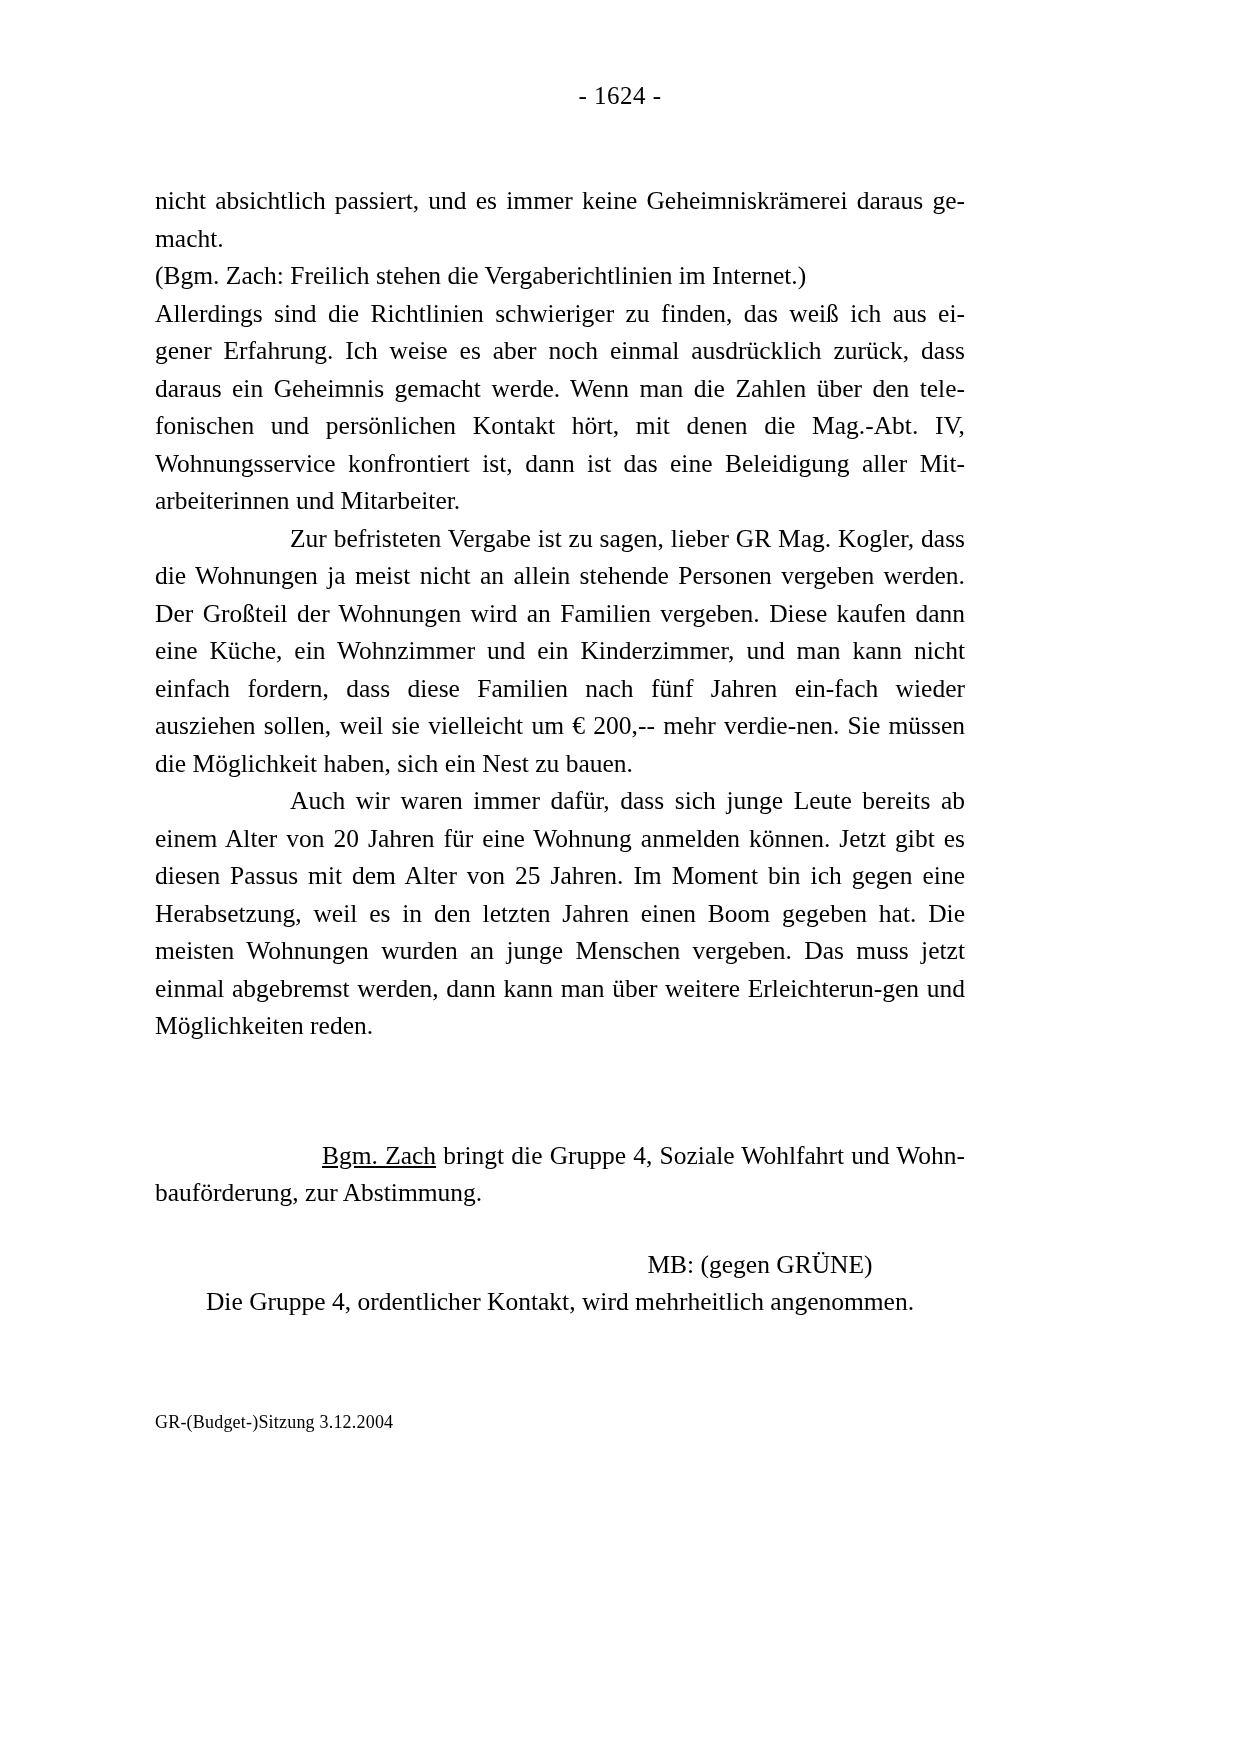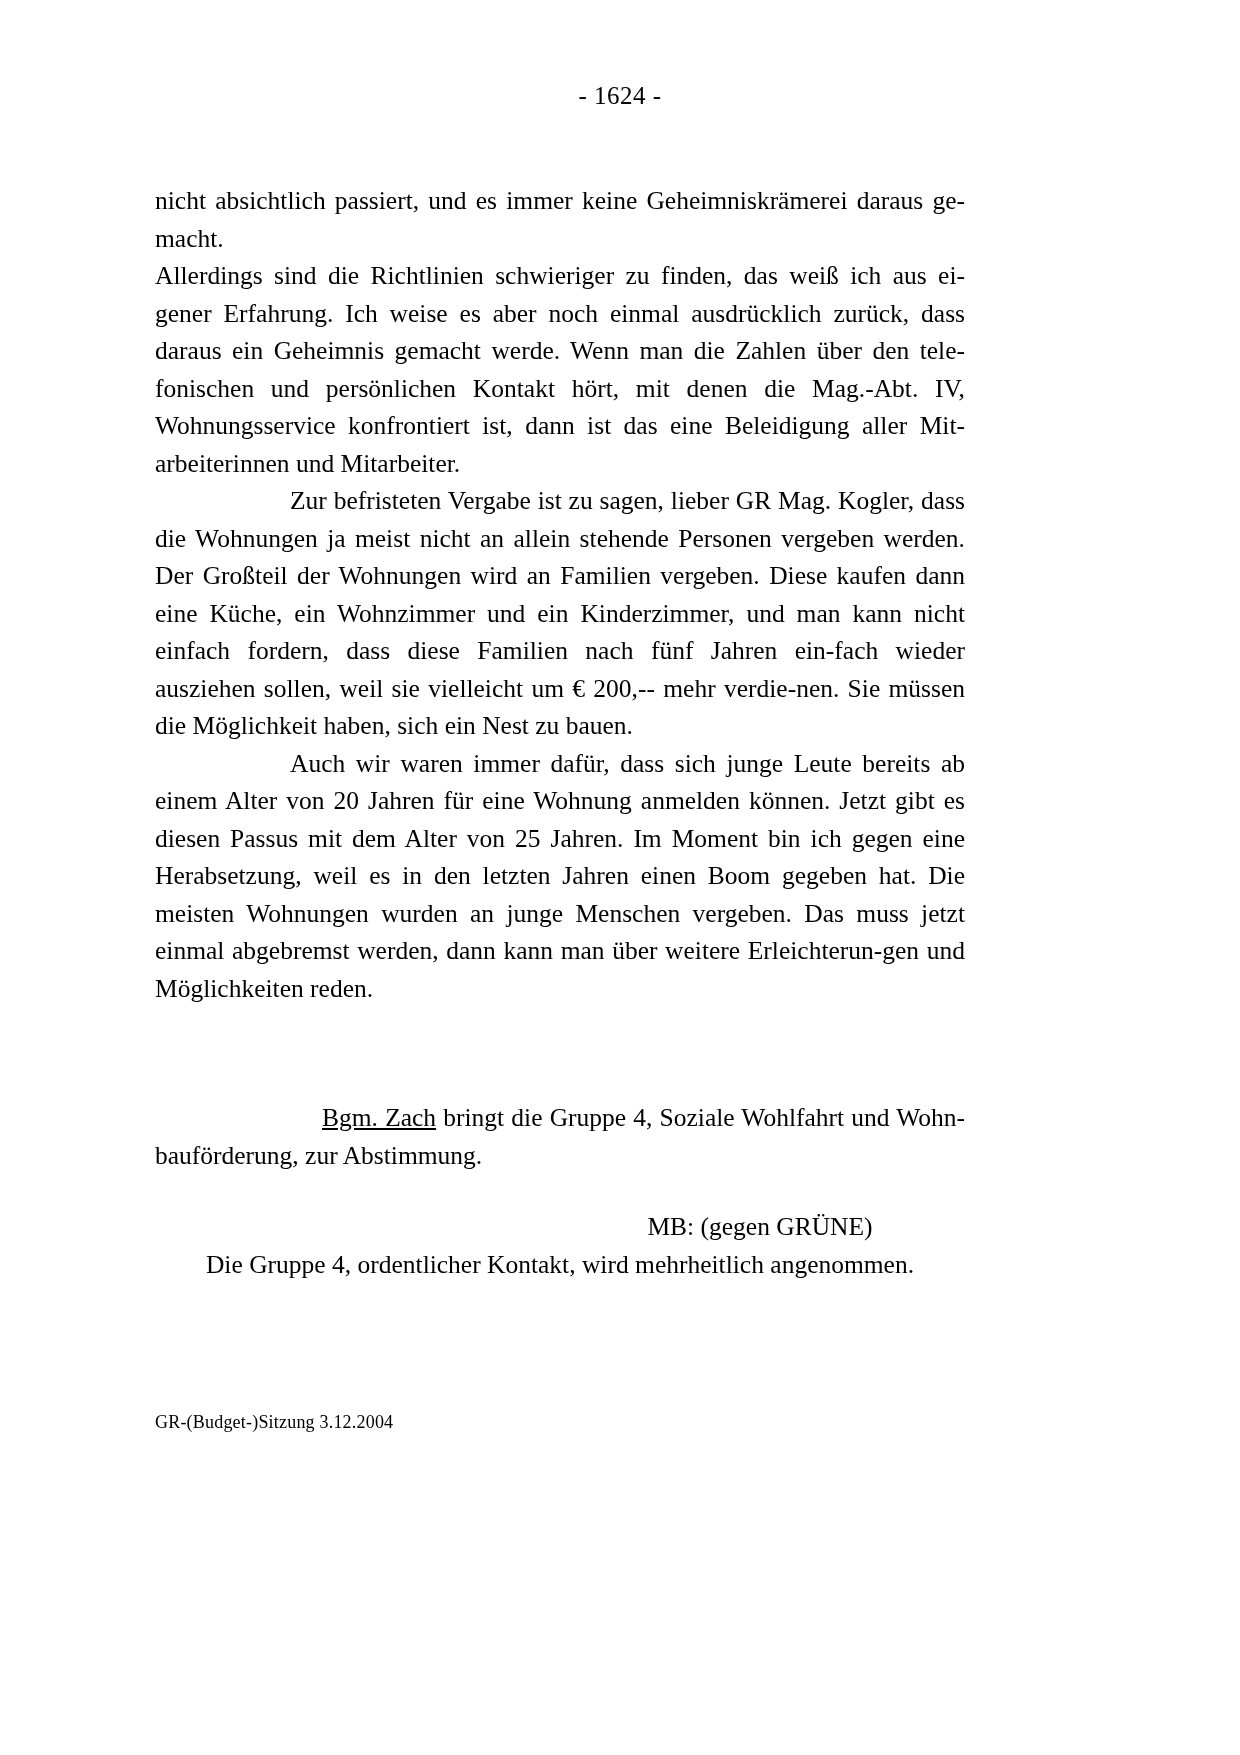--- a/index.html
+++ b/index.html
@@ -81,20 +81,21 @@
 <body>
 
 <div class="page">
 
   <div class="page-number">- 1624 -</div>
 
   <div class="content">
 
     <p class="body-par">nicht absichtlich passiert, und es immer keine Geheimniskrämerei daraus ge-macht.</p>
 
+    <p class="body-par">(Bgm. Zach: Freilich stehen die Vergaberichtlinien im Internet.)</p>
 
     <p class="body-par">Allerdings sind die Richtlinien schwieriger zu finden, das weiß ich aus ei-gener Erfahrung. Ich weise es aber noch einmal ausdrücklich zurück, dass daraus ein Geheimnis gemacht werde. Wenn man die Zahlen über den tele-fonischen und persönlichen Kontakt hört, mit denen die Mag.-Abt. IV, Wohnungsservice konfrontiert ist, dann ist das eine Beleidigung aller Mit-arbeiterinnen und Mitarbeiter.</p>
 
     <p class="body-par"><span class="indent-lead"></span><span>Zur befristeten Vergabe ist zu sagen, lieber GR Mag. Kogler, dass die Wohnungen ja meist nicht an allein stehende Personen vergeben werden. Der Großteil der Wohnungen wird an Familien vergeben. Diese kaufen dann eine Küche, ein Wohnzimmer und ein Kinderzimmer, und man kann nicht einfach fordern, dass diese Familien nach fünf Jahren ein-fach wieder ausziehen sollen, weil sie vielleicht um € 200,-- mehr verdie-nen. Sie müssen die Möglichkeit haben, sich ein Nest zu bauen.</span></p>
 
 
     <p class="body-par"><span class="indent-lead"></span><span>Auch wir waren immer dafür, dass sich junge Leute bereits ab einem Alter von 20 Jahren für eine Wohnung anmelden können. Jetzt gibt es diesen Passus mit dem Alter von 25 Jahren. Im Moment bin ich gegen eine Herabsetzung, weil es in den letzten Jahren einen Boom gegeben hat. Die meisten Wohnungen wurden an junge Menschen vergeben. Das muss jetzt einmal abgebremst werden, dann kann man über weitere Erleichterun-gen und Möglichkeiten reden.</span></p>
 
     <div class="block-gap"></div>
 

